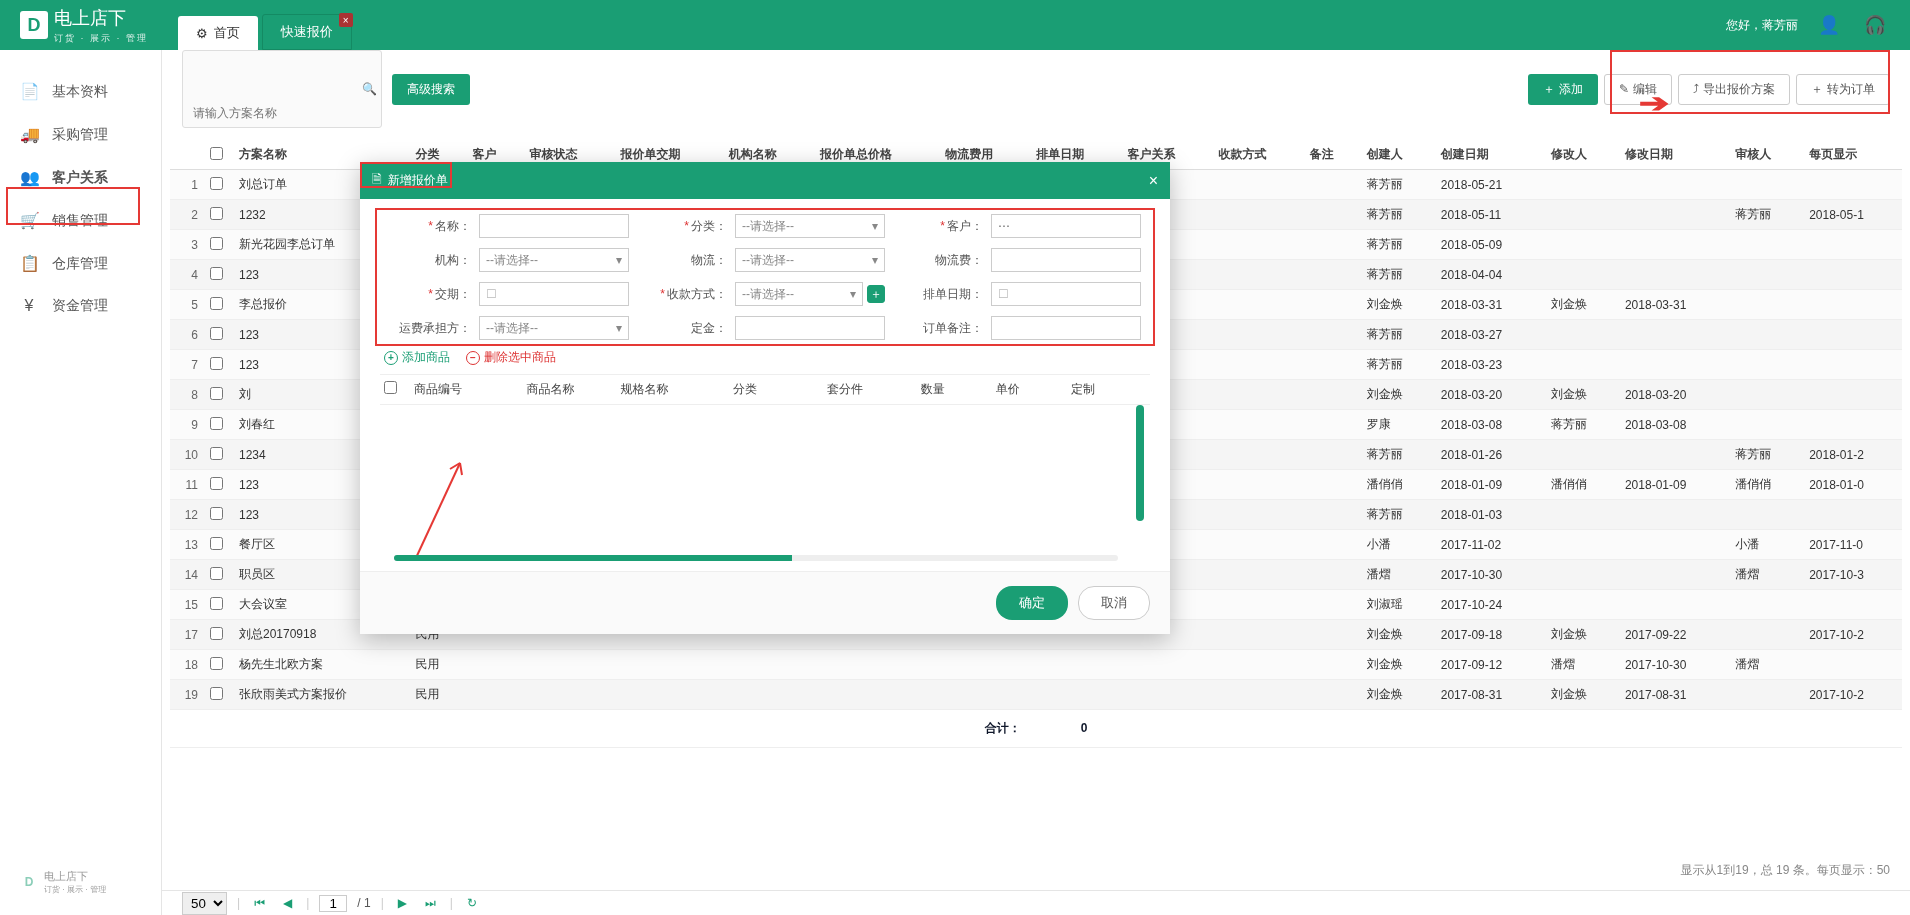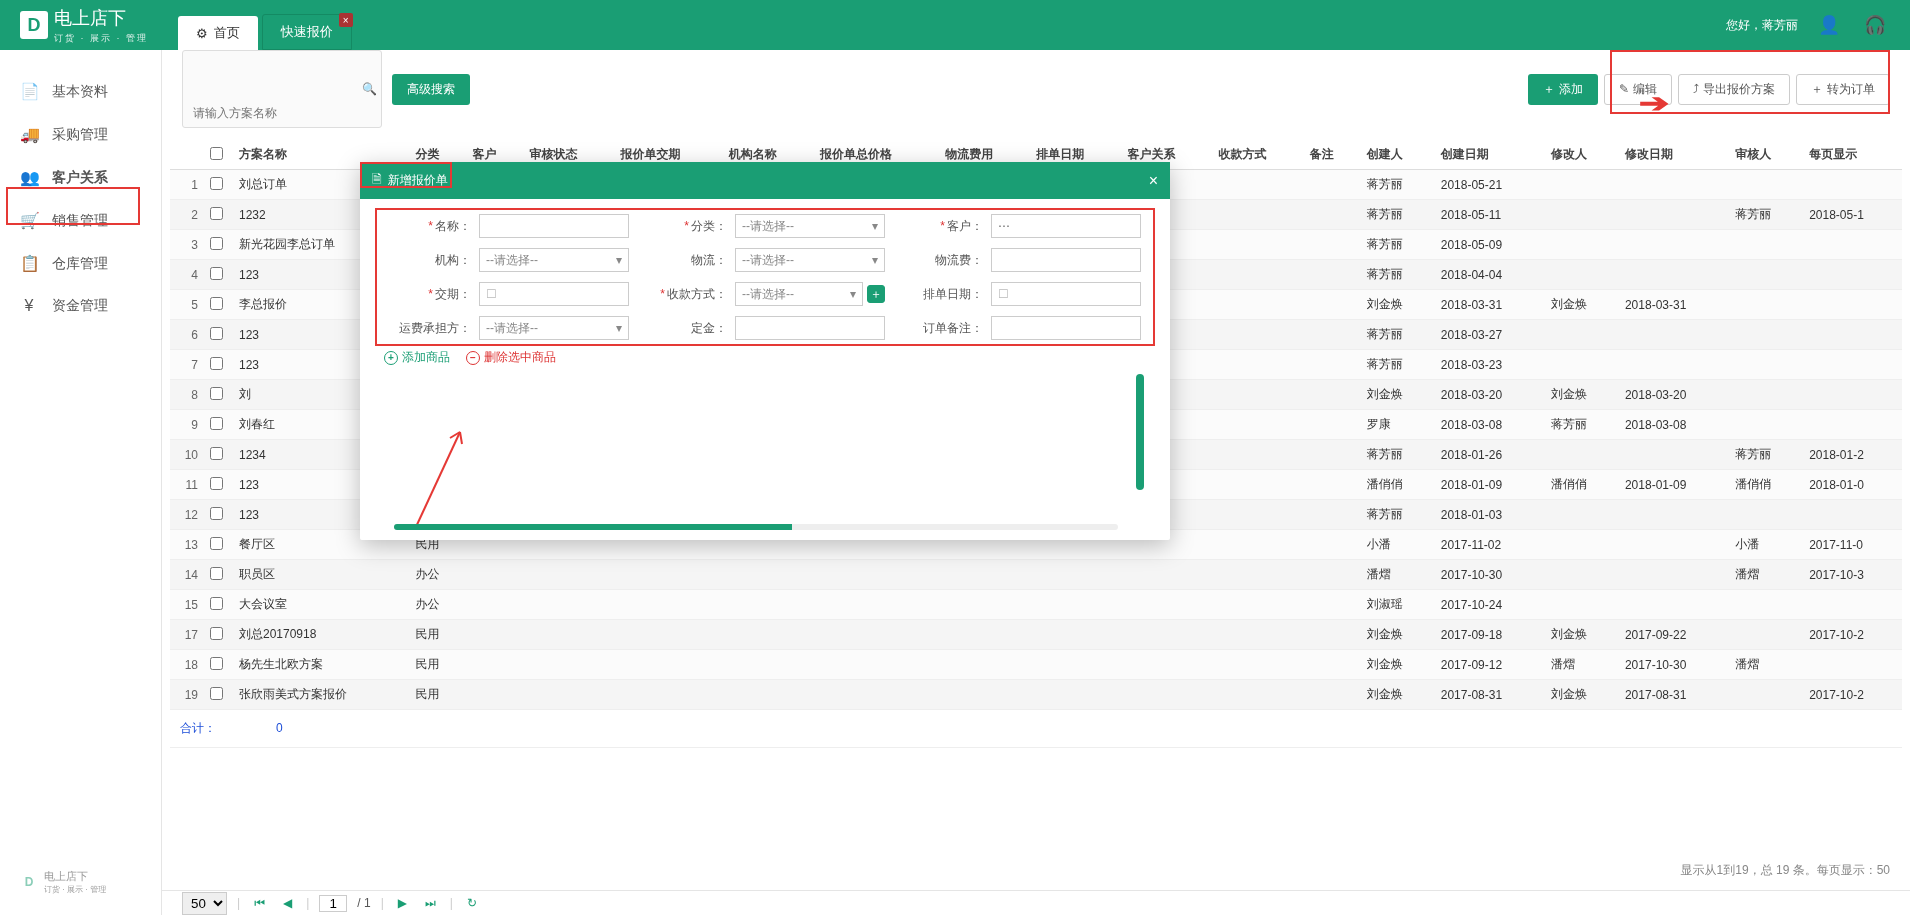--- a/index.html
+++ b/index.html
@@ -47,21 +47,21 @@
 .grid .chk { width: 28px; }
 .grid .idx { width: 32px; color: #666; text-align: right; padding-right: 4px; }
 input[type=checkbox] { width: 13px; height: 13px; }
 
 .footer-strip { height: 25px; border-top: 1px solid #e5e5e5; display: flex; align-items: center; padding: 0 20px; gap: 10px; font-size: 12px; color: #555; }
 .pager-sel { border: 1px solid #ccc; padding: 2px 4px; }
 .pager-btn { color: #1a9e74; cursor: pointer; padding: 0 4px; }
 .pager-input { width: 28px; text-align: center; border: 1px solid #ccc; }
 .footer-status { position: absolute; right: 20px; bottom: 36px; color: #888; font-size: 12px; }
 
-.total-row td { background: #fff !important; color: #1d4ed8; font-weight: 400; padding: 10px; }
+.total-row td { background: #fff !important; color: #0f172a; text-align: center; font-weight: 700; padding: 10px; }
 
 
 .modal { position: fixed; left: 360px; top: 162px; width: 810px; background: #fff; box-shadow: 0 6px 24px rgba(0,0,0,0.25); border-radius: 2px; }
 .modal-header { background: #1a9e74; color: #fff; padding: 8px 12px; display: flex; align-items: center; gap: 6px; }
 .modal-header .mh-close { margin-left: auto; cursor: pointer; font-size: 16px; }
 .modal-body { padding: 14px 20px 6px; }
 .form-grid { display: grid; grid-template-columns: 90px 150px 90px 150px 90px 150px; row-gap: 10px; column-gap: 8px; align-items: center; position: relative; border: 1px solid transparent; }
 .form-grid .lbl { text-align: right; color: #555; }
 .form-grid .req::before { content: "*"; color: #d33; margin-right: 2px; }
 .form-grid .fld { border: 1px solid #ccc; height: 24px; padding: 2px 6px; font-size: 12px; width: 100%; background: #fff; display: flex; align-items: center; justify-content: space-between; color: #888; }
@@ -694,26 +694,41 @@
       <div class="link-green">
           <span class="circ g">+</span>
           <span>添加商品</span>
         </div>
       <div class="link-red">
           <span class="circ r">−</span>
           <span>删除选中商品</span>
         </div>
     </div>
 
+    <div class="modal-grid-head" id="mgh">
+        <div><input type="checkbox" style=""></div>
+        <div>商品编号</div>
+        <div>商品名称</div>
+        <div>规格名称</div>
+        <div>分类</div>
+        <div>套分件</div>
+        <div>数量</div>
+        <div>单价</div>
+        <div>定制</div>
+      </div>
     <div class="modal-empty">
       <div class="arrow3">
         <svg viewBox="0 0 60 110">
             <path d="M5 105 L50 8" stroke="#e53935" stroke-width="2" fill="none"></path>
             <path d="M50 8 L40 14 M50 8 L52 20" stroke="#e53935" stroke-width="2" fill="none"></path>
           </svg>
       </div>
       <div class="modal-vscroll"></div>
       <div class="scroll">
           <div class="bar"></div>
         </div>
     </div>
   </div>
+  <div class="modal-footer">
+    <button class="btn-pill ok">确定</button>
+    <button class="btn-pill cancel">取消</button>
+  </div>
 </div>
 
 </body></html>

